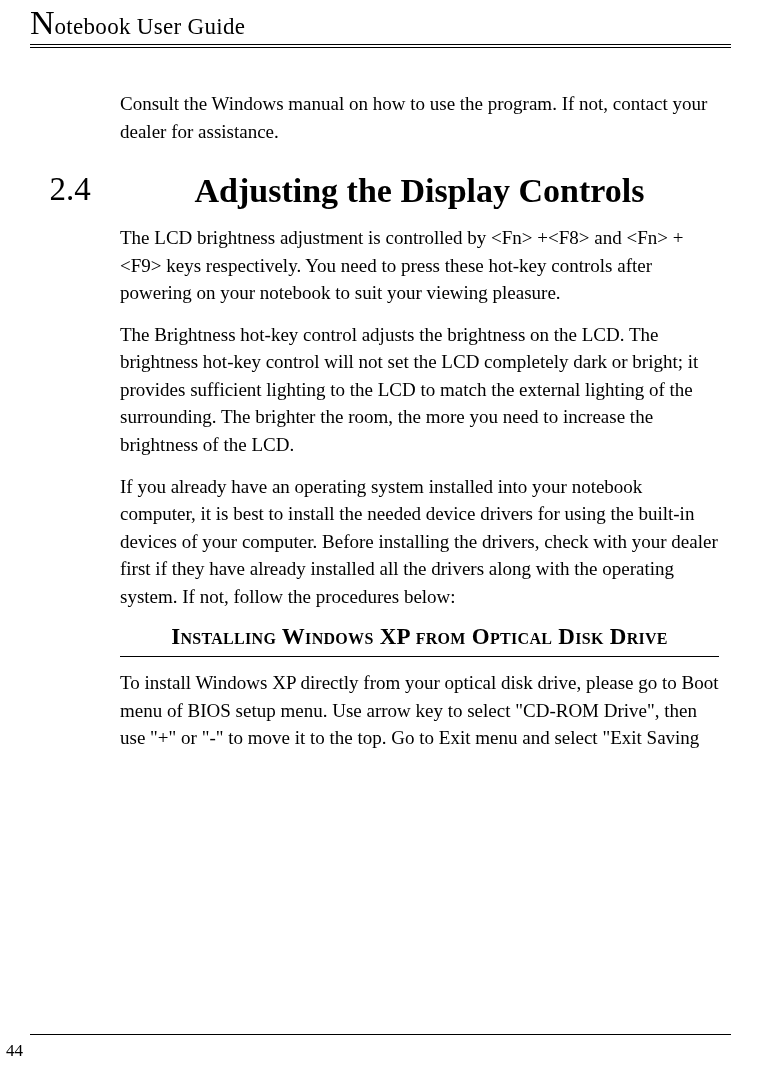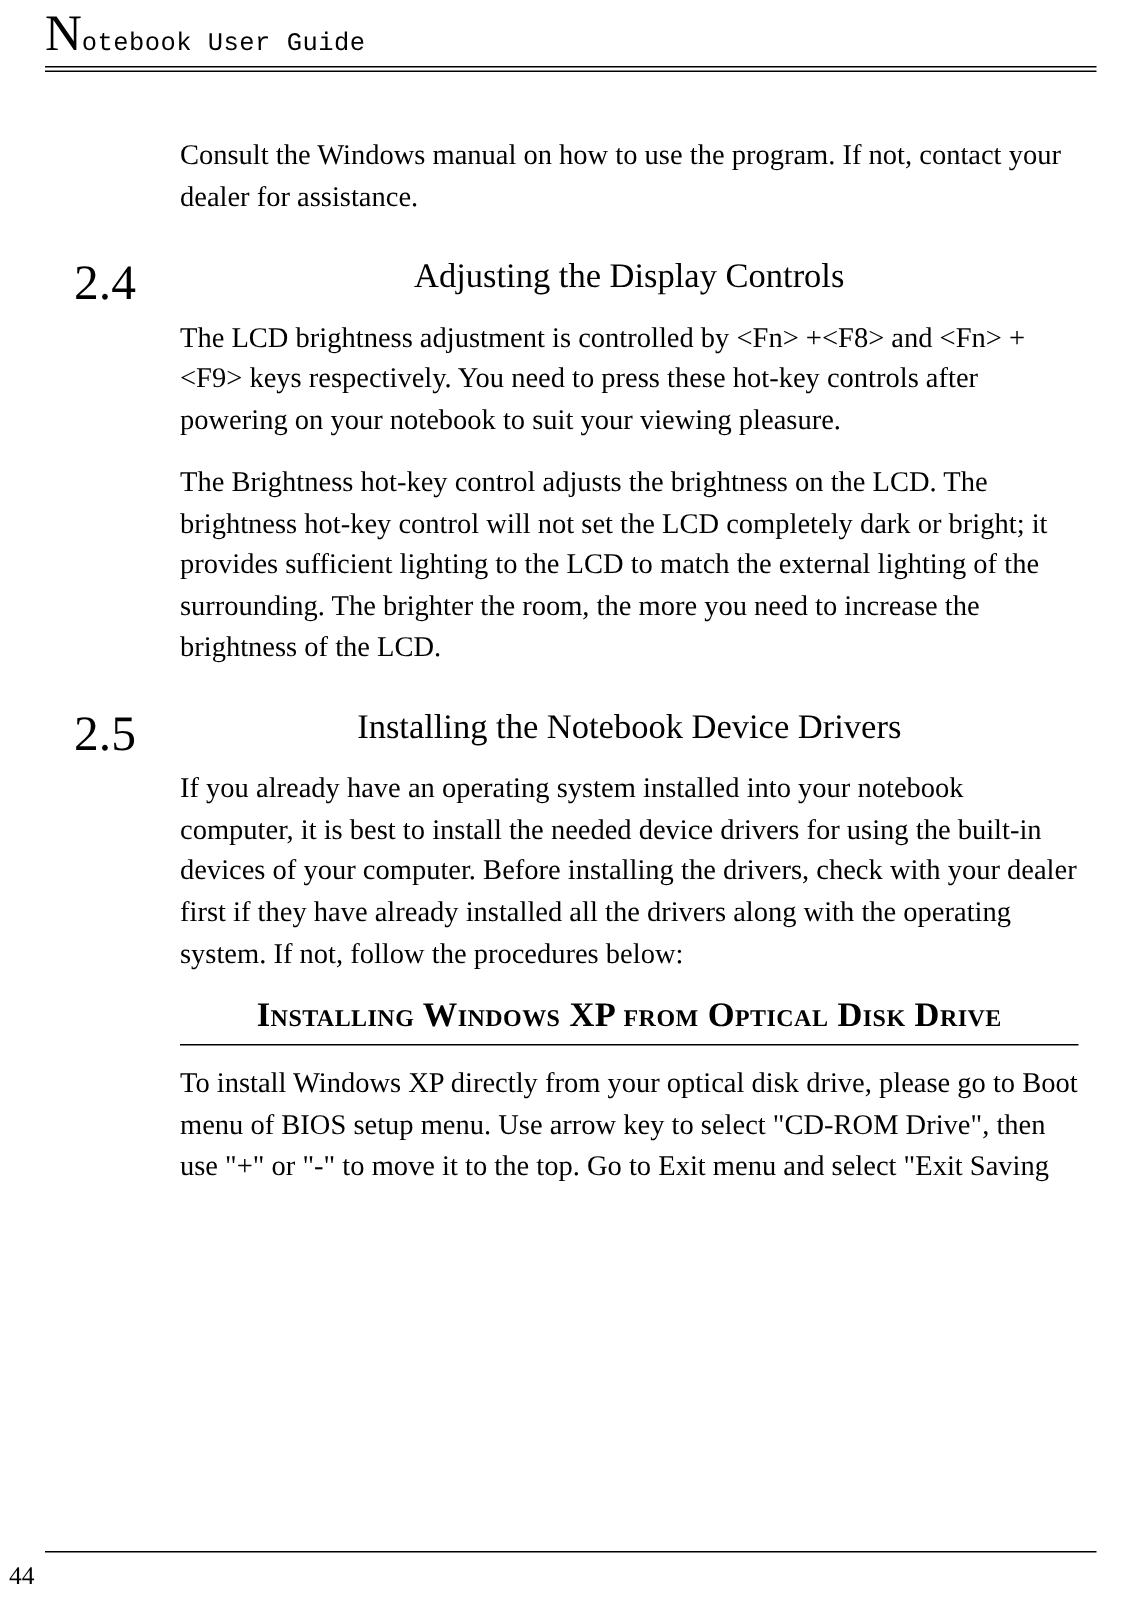--- a/index.html
+++ b/index.html
@@ -23,22 +23,22 @@
     margin-top: 0;
     margin-bottom: 4px;
   }
   .running-head .dropcap {
     font-family: Garamond, "Times New Roman", serif;
     font-size: 34px;
     line-height: 1;
     vertical-align: baseline;
   }
   .running-head .rest {
-    font-family: Liberation Mono, monospace;
-    font-size: 17px;
+    font-family: Liberation Serif, serif;
+    font-size: 23px;
     letter-spacing: 0.3px;
   }
   .head-rule {
     border: 0;
     border-top: 1.5px solid #000;
     margin: 2px 0 0 0;
   }
   .thin-rule {
     border: 0;
     border-top: 1px solid #000;
@@ -64,25 +64,25 @@
   .section-number {
     position: absolute;
     left: -90px;
     top: 0;
     width: 80px;
     font-size: 33px;
     line-height: 1.15;
     font-family: "Times New Roman", Times, serif;
   }
   .section-title {
-    font-size: 23px;
+    font-size: 34px;
     line-height: 1.15;
     font-family: "Times New Roman", Times, serif;
     margin: 0 0 14px 0;
-    font-weight: normal;
+    font-weight: bold;
   }
   .subheading-wrap {
     margin-top: 14px;
     margin-bottom: 12px;
   }
   .subheading {
     font-family: Garamond, "Times New Roman", serif;
     font-variant: small-caps;
     font-weight: bold;
     font-size: 23px;
@@ -129,24 +129,20 @@
 
     <p class="para">Consult the Windows manual on how to use the program. If not, contact your dealer for assistance.</p>
 
     <div class="section">
       <div class="section-number">2.4</div>
       <h2 class="section-title">Adjusting the Display Controls</h2>
     </div>
     <p class="para"><span>The LCD brightness adjustment is controlled by &lt;</span><span class="b">Fn</span><span>&gt; +&lt;</span><span class="b">F8</span><span>&gt; and &lt;</span><span class="b">Fn</span><span>&gt; + &lt;</span><span class="b">F9</span><span>&gt; keys respectively. You need to press these hot-key controls after powering on your notebook to suit your viewing pleasure.</span></p>
     <p class="para"><span>The Brightness hot-key control adjusts the brightness on the LCD. The brightness hot-key control will not set the LCD completely dark or bright; it provides sufficient lighting to the LCD to match the external lighting of the surrounding. The brighter the room, the more you need to increase the brightness of the LCD.</span></p>
 
-    <div class="section">
-      <div class="section-number">2.5</div>
-      <h2 class="section-title">Installing the Notebook Device Drivers</h2>
-    </div>
     <p class="para"><span>If you already have an operating system installed into your notebook computer, it is best to install the needed device drivers for using the built-in devices of your computer. Before installing the drivers, check with your dealer first if they have already installed all the drivers along with the operating system. If not, follow the procedures below:</span></p>
 
     <div class="subheading-wrap">
       <div class="subheading">Installing Windows XP from Optical Disk Drive</div>
       <hr class="sub-rule">
     </div>
     <p class="para"><span>To install Windows XP directly from your optical disk drive, please go to </span><span class="b">Boot</span><span> menu of </span><span class="b">BIOS</span><span> setup menu. Use arrow key to select "CD-ROM Drive", then use "</span><span class="b">+</span><span>" or "</span><span class="b">-</span><span>" to move it to the top. Go to </span><span class="b">Exit</span><span> menu and select </span><span class="b">"Exit Saving</span></p>
 
   </div>
 

